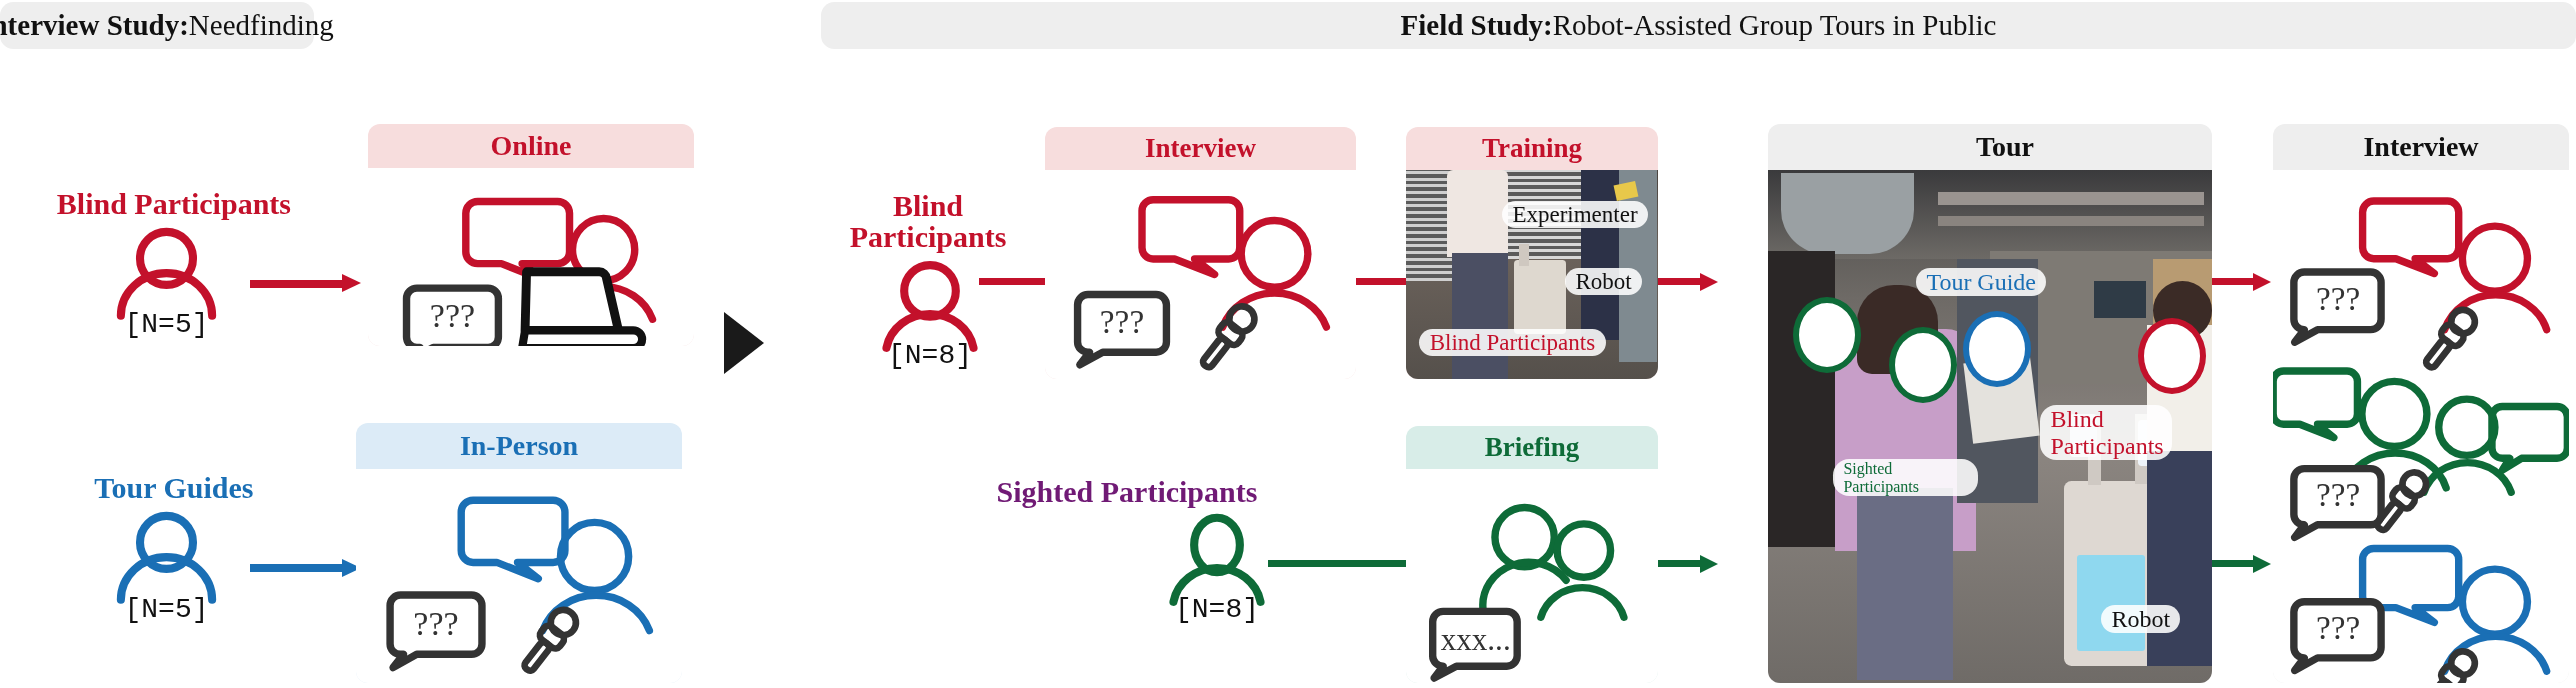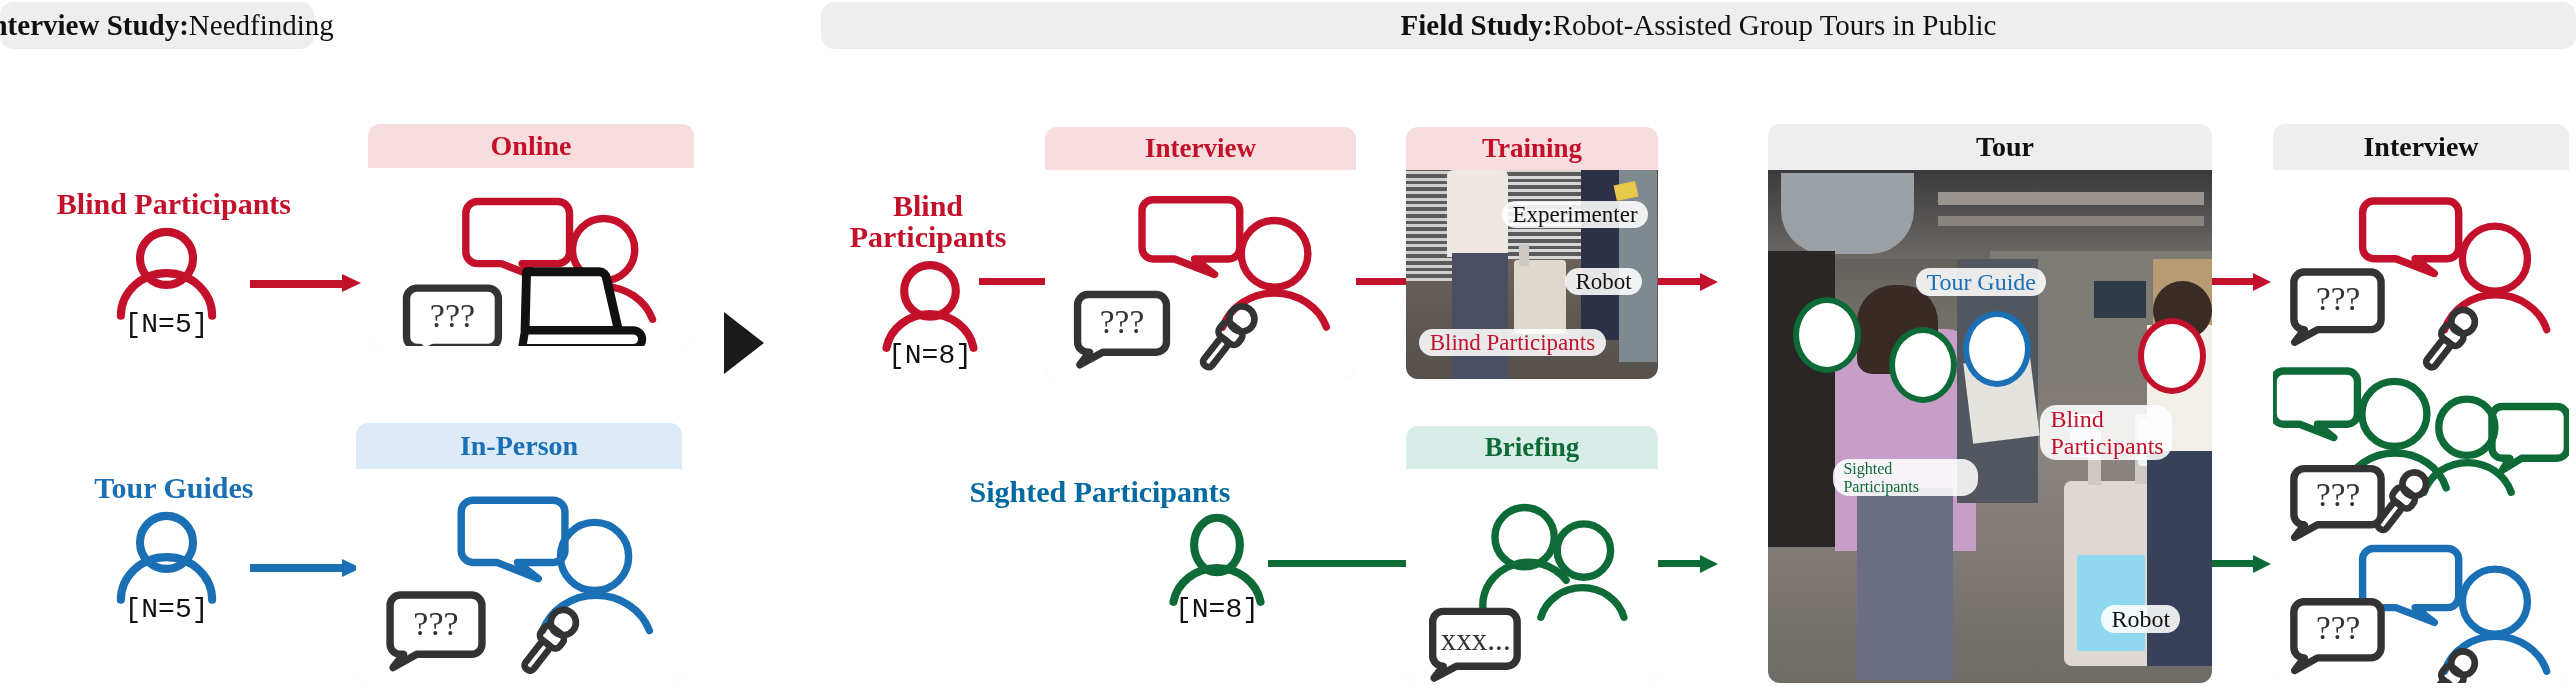--- a/index.html
+++ b/index.html
@@ -315,21 +315,21 @@
           <circle cx="30" cy="11" r="16" fill="none" stroke="#333" stroke-width="9"></circle>
           <rect x="15" y="24" width="30" height="21" rx="8" fill="none" stroke="#333" stroke-width="9"></rect>
           <rect x="23" y="45" width="14" height="42" rx="6" fill="none" stroke="#333" stroke-width="9"></rect>
         </g>
         <path d="M42 584 h90 a14 14 0 0 1 14 14 v48 a14 14 0 0 1 -14 14 h-72 l-31 17 l13 -17 h0 a14 14 0 0 1 -14 -14 v-48 a14 14 0 0 1 14 -14 z" fill="#ffffff" stroke="#333333" stroke-width="10" stroke-linejoin="round"></path>
         <text x="88" y="634" font-family="Liberation Serif, serif" font-size="45" fill="#333333" text-anchor="middle">???</text>
       </svg>
     </div>
   </div>
 
-  <div class="glabel" style="left:926px;top:477px;width:348px;font-size:30px;color:#0369a1;">
+  <div class="glabel" style="left:953px;top:477px;width:348px;font-size:30px;color:#701a75;">
     <span>Sighted Participants</span>
   </div>
 
   <div style="position:absolute;left:1154px;top:514px;">
     <svg width="126" height="90" viewBox="0 0 170 122">
       <ellipse cx="85" cy="42" rx="31" ry="37" fill="none" stroke="#0E6B38" stroke-width="11"></ellipse>
       <path d="M26 119 A60 56 0 0 1 144 119" fill="none" stroke="#0E6B38" stroke-width="11" stroke-linecap="round"></path>
     </svg>
   </div>
   <div class="nlabel" style="left:1154px;top:594px;width:126px;font-size:28px;">

